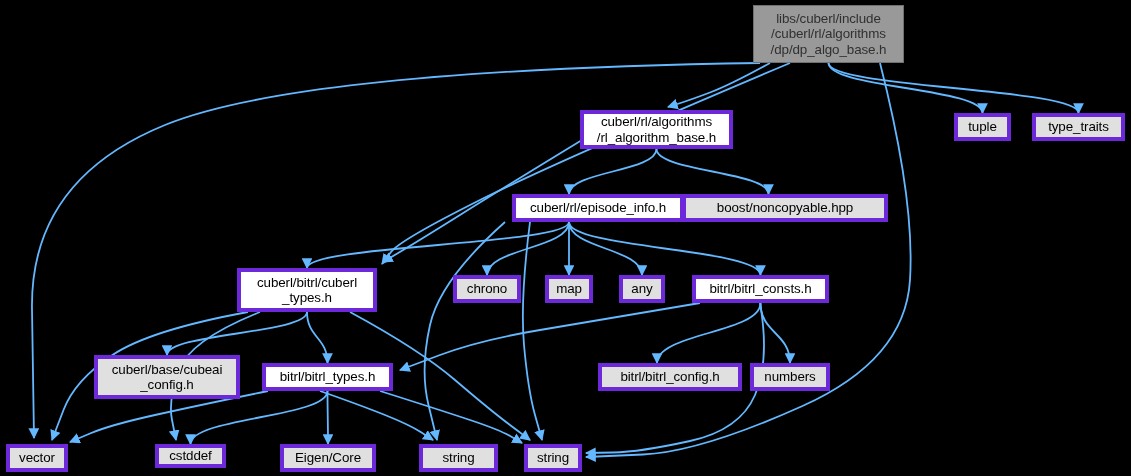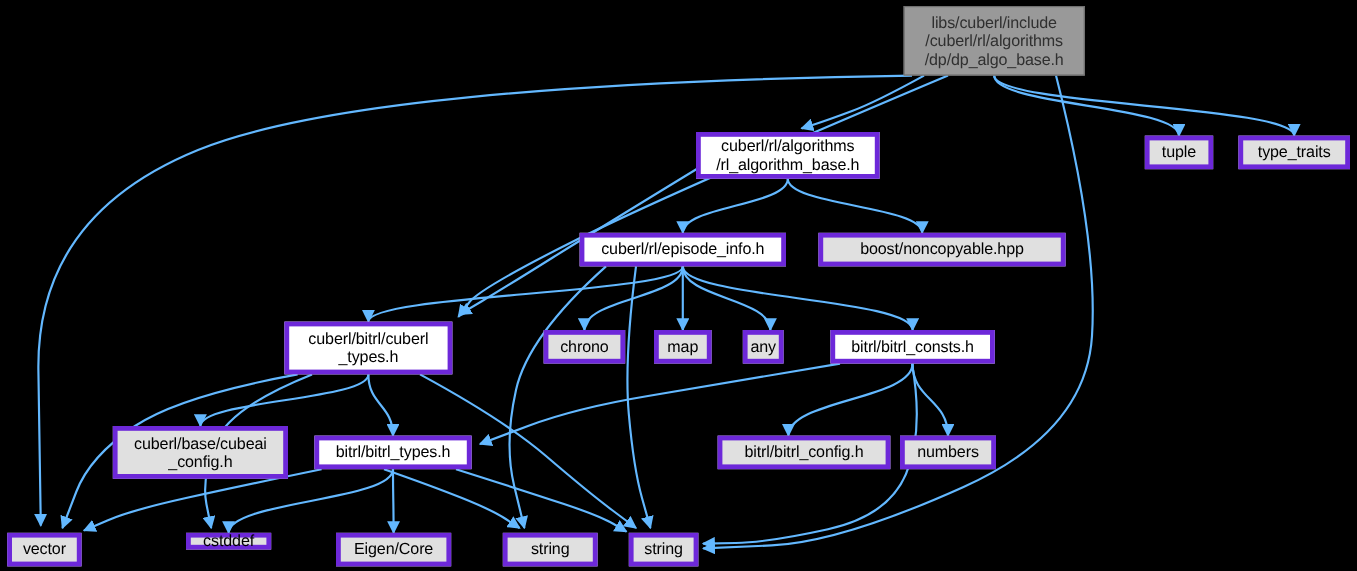--- a/index.html
+++ b/index.html
@@ -95,33 +95,33 @@
   </svg>
 
   <div id="nodes-layer">
       <div class="node root" style="left: 753px; top: 5px; width: 151px; height: 58px;"><span class="node-label">libs/cuberl/include
 /cuberl/rl/algorithms
 /dp/dp_algo_base.h</span></div>
       <div class="node sys" style="left: 954px; top: 113px; width: 57px; height: 28px;"><span class="node-label">tuple</span></div>
       <div class="node sys" style="left: 1032px; top: 113px; width: 93px; height: 28px;"><span class="node-label">type_traits</span></div>
       <div class="node " style="left: 580px; top: 110px; width: 153px; height: 39px;"><span class="node-label">cuberl/rl/algorithms
 /rl_algorithm_base.h</span></div>
-      <div class="node " style="left: 483px; top: 194px; width: 172px; height: 28px;"><span class="node-label">cuberl/rl/episode_info.h</span></div>
+      <div class="node " style="left: 512px; top: 194px; width: 172px; height: 28px;"><span class="node-label">cuberl/rl/episode_info.h</span></div>
       <div class="node sys" style="left: 682px; top: 194px; width: 206px; height: 28px;"><span class="node-label">boost/noncopyable.hpp</span></div>
       <div class="node " style="left: 237px; top: 268px; width: 140px; height: 44px;"><span class="node-label">cuberl/bitrl/cuberl
 _types.h</span></div>
       <div class="node sys" style="left: 453px; top: 275px; width: 68px; height: 28px;"><span class="node-label">chrono</span></div>
       <div class="node sys" style="left: 545px; top: 275px; width: 48px; height: 28px;"><span class="node-label">map</span></div>
-      <div class="node sys" style="left: 619px; top: 275px; width: 34px; height: 28px;"><span class="node-label">any</span></div>
+      <div class="node sys" style="left: 619px; top: 275px; width: 46px; height: 28px;"><span class="node-label">any</span></div>
       <div class="node " style="left: 692px; top: 275px; width: 137px; height: 28px;"><span class="node-label">bitrl/bitrl_consts.h</span></div>
       <div class="node sys" style="left: 94px; top: 355px; width: 146px; height: 44px;"><span class="node-label">cuberl/base/cubeai
 _config.h</span></div>
       <div class="node " style="left: 262px; top: 363px; width: 131px; height: 28px;"><span class="node-label">bitrl/bitrl_types.h</span></div>
       <div class="node sys" style="left: 598px; top: 363px; width: 144px; height: 28px;"><span class="node-label">bitrl/bitrl_config.h</span></div>
       <div class="node sys" style="left: 750px; top: 363px; width: 80px; height: 28px;"><span class="node-label">numbers</span></div>
       <div class="node sys" style="left: 6px; top: 444px; width: 62px; height: 28px;"><span class="node-label">vector</span></div>
-      <div class="node sys" style="left: 155px; top: 444px; width: 71px; height: 14px;"><span class="node-label">cstddef</span></div>
+      <div class="node sys" style="left: 155px; top: 444px; width: 71px; height: 24px;"><span class="node-label">cstddef</span></div>
       <div class="node sys" style="left: 280px; top: 444px; width: 96px; height: 28px;"><span class="node-label">Eigen/Core</span></div>
       <div class="node sys" style="left: 419px; top: 444px; width: 79px; height: 28px;"><span class="node-label">string</span></div>
       <div class="node sys" style="left: 524px; top: 444px; width: 58px; height: 28px;"><span class="node-label">string</span></div>
     </div>
 
 </div>
 
 </body></html>

